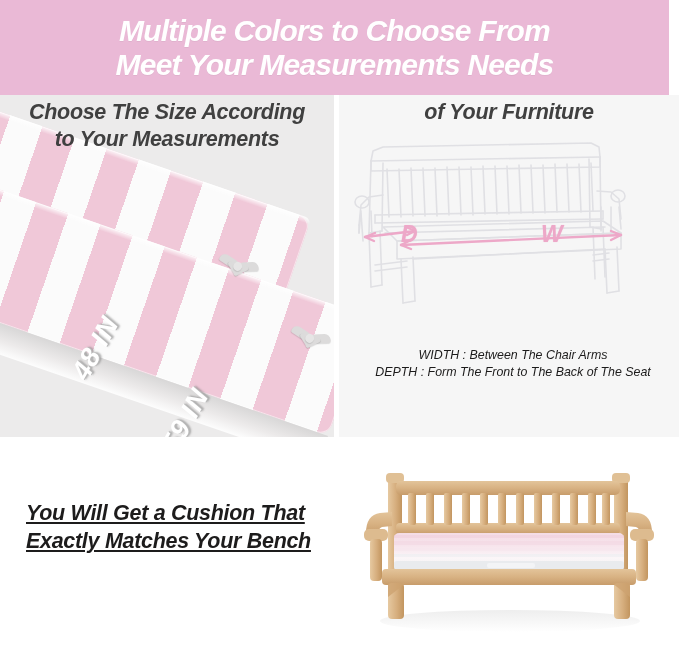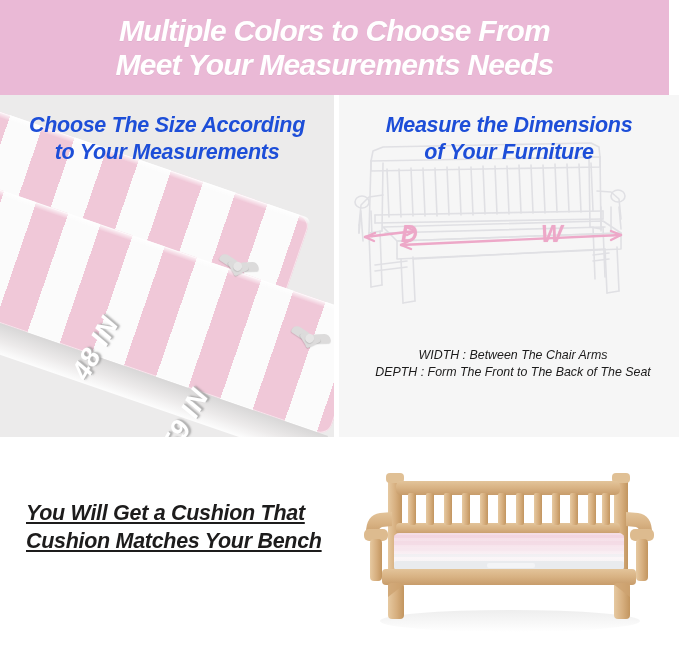--- a/index.html
+++ b/index.html
@@ -12,23 +12,23 @@
   .header-line{color:#ffffff;font-weight:bold;font-style:italic;font-size:30px;
                line-height:34px;letter-spacing:-0.8px;white-space:nowrap;
                text-shadow:0 1px 0 rgba(0,0,0,0.04);}
 
   
   .mid{position:absolute;left:0;top:95px;width:679px;height:342px;}
   .panel-left{position:absolute;left:0;top:0;width:334px;height:342px;background:#ecebeb;overflow:hidden;}
   .panel-divider{position:absolute;left:334px;top:0;width:5px;height:342px;background:#ffffff;}
   .panel-right{position:absolute;left:339px;top:0;width:340px;height:342px;background:#f6f6f6;overflow:hidden;}
 
-  .panel-title{position:relative;z-index:6;text-align:center;color:#1d4ed8;
+  .panel-title{position:relative;z-index:6;text-align:center;color:#404040;
                font-weight:bold;font-style:italic;font-size:21.5px;line-height:27px;
-               letter-spacing:-0.3px;padding-top:17px;}
+               letter-spacing:-0.3px;padding-top:4px;}
   .panel-title .t2{display:block;}
 
   
   .cushion-stage{position:absolute;left:0;top:0;width:334px;height:342px;}
   .cushion{position:absolute;border-radius:12px;overflow:visible;}
   .cushion .top{position:absolute;left:0;top:0;width:100%;height:100%;border-radius:12px;
      background:repeating-linear-gradient(90deg,#f0c8d8 0px,#f0c8d8 34px,#fbfbfb 34px,#fbfbfb 68px);
      box-shadow:inset 0 0 0 1px rgba(255,255,255,0.5);}
   .cushion .side{position:absolute;left:0;width:100%;border-radius:0 0 12px 12px;
      background:linear-gradient(180deg,#d8d7d7 0%,#eceaea 55%,#fdfdfd 100%);}
@@ -120,21 +120,20 @@
       <div class="panel-title">
         <span>Choose The Size According</span>
         <span class="t2">to Your Measurements</span>
       </div>
     </div>
 
     <div class="panel-divider"></div>
 
     <div class="panel-right">
       <div class="panel-title">
-        <span>Measure the Dimensions</span>
         <span class="t2">of Your Furniture</span>
       </div>
 
       <div class="bench-line">
         <svg width="312" height="170" viewBox="0 0 312 170">
           <g fill="none" stroke="#e0e0e4" stroke-width="1.6" stroke-linejoin="round" stroke-linecap="round">
 
             <path d="M18 24 L20 14 L30 10 L238 6 L246 10 L247 20"></path>
             <path d="M18 24 L247 20"></path>
             <path d="M18 24 L18 34 L247 30 L247 20"></path>
@@ -198,21 +197,21 @@
       <div class="bench-caption">
         <span>WIDTH : Between The Chair Arms</span>
         <span>DEPTH : Form The Front to The Back of The Seat</span>
       </div>
     </div>
   </div>
 
   <div class="bottom">
     <div class="bottom-text">
       <span>You Will Get a Cushion That</span>
-      <span>Cushion Matches Your Bench</span>
+      <span>Exactly Matches Your Bench</span>
     </div>
 
     <div class="wood-bench">
       <svg width="316" height="190" viewBox="0 0 316 190">
         <defs>
           <linearGradient id="wood" x1="0" y1="0" x2="0" y2="1">
             <stop offset="0%" stop-color="#e3c49a"></stop>
             <stop offset="50%" stop-color="#d8b283"></stop>
             <stop offset="100%" stop-color="#c79c6b"></stop>
           </linearGradient>

